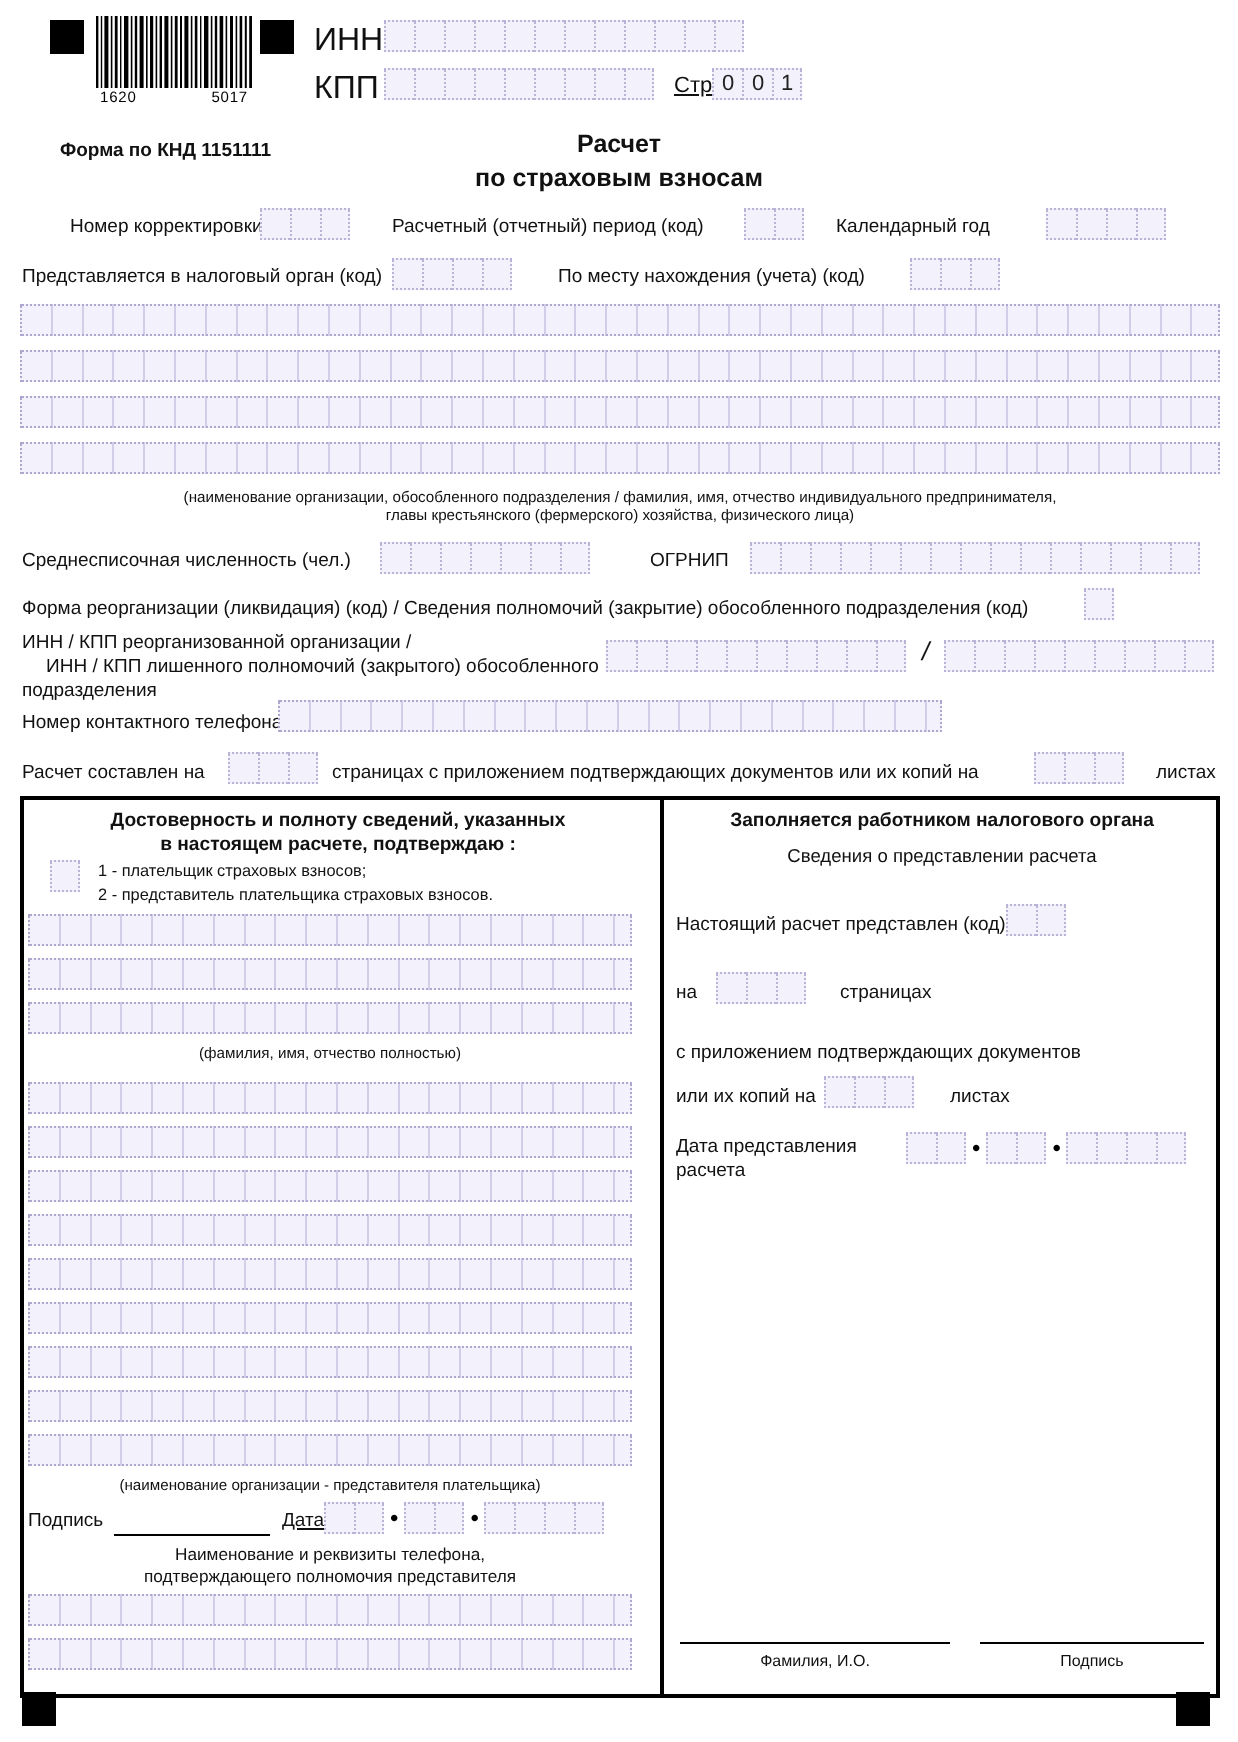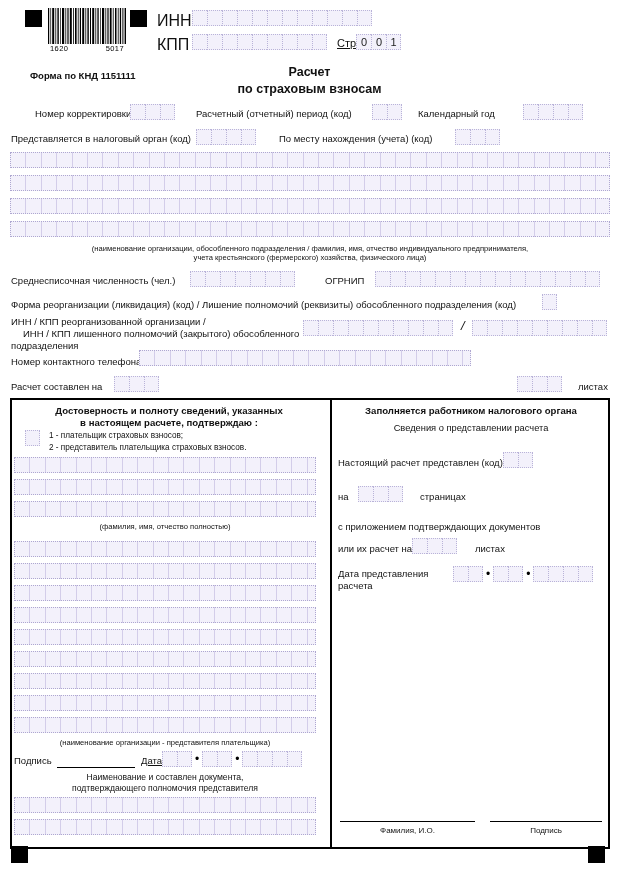--- a/index.html
+++ b/index.html
@@ -206,21 +206,21 @@
       <div class="cell"></div>
     </div>
 
   <div class="abs fillrow" style="left:10px; top:152px; width:600px;"></div>
   <div class="abs fillrow" style="left:10px; top:175px; width:600px;"></div>
   <div class="abs fillrow" style="left:10px; top:198px; width:600px;"></div>
   <div class="abs fillrow" style="left:10px; top:221px; width:600px;"></div>
 
   <div class="abs caption" style="left:10px; top:244px; width:600px;">
     <div>(наименование организации, обособленного подразделения / фамилия, имя, отчество индивидуального предпринимателя,</div>
-    <div>учета крестьянского (фермерского) хозяйства, физического лица)</div>
+    <div>главы крестьянского (фермерского) хозяйства, физического лица)</div>
   </div>
 
   <div class="abs lbl" style="left:11px; top:275px;">Среднесписочная численность (чел.)</div>
   <div class="abs cells" id="head-cells" style="left:190px; top:271px;">
       <div class="cell"></div>
       <div class="cell"></div>
       <div class="cell"></div>
       <div class="cell"></div>
       <div class="cell"></div>
       <div class="cell"></div>
@@ -239,21 +239,21 @@
       <div class="cell"></div>
       <div class="cell"></div>
       <div class="cell"></div>
       <div class="cell"></div>
       <div class="cell"></div>
       <div class="cell"></div>
       <div class="cell"></div>
       <div class="cell"></div>
     </div>
 
-  <div class="abs lbl" style="left:11px; top:299px;">Форма реорганизации (ликвидация) (код) / Лишение полномочий (реквизиты) обособленного подразделения (код)</div>
+  <div class="abs lbl" style="left:11px; top:299px;">Форма реорганизации (ликвидация) (код) / Сведения полномочий (закрытие) обособленного подразделения (код)</div>
   <div class="abs cells" id="reorg-cells" style="left:542px; top:294px;">
       <div class="cell"></div>
     </div>
 
   <div class="abs lbl" style="left:11px; top:316px;">ИНН / КПП реорганизованной организации /</div>
   <div class="abs lbl" style="left:11px; top:328px;margin-left:12px;">ИНН / КПП лишенного полномочий (закрытого) обособленного</div>
   <div class="abs lbl" style="left:11px; top:340px;">подразделения</div>
 
   <div class="abs cells" id="reorg-inn-cells" style="left:303px; top:320px;">
       <div class="cell"></div>
@@ -282,20 +282,21 @@
 
   <div class="abs lbl" style="left:11px; top:356px;">Номер контактного телефона</div>
   <div class="abs fillrow" style="left:139px; top:350px; width:332px;"></div>
 
   <div class="abs lbl" style="left:11px; top:381px;">Расчет составлен на</div>
   <div class="abs cells" id="comp-cells" style="left:114px; top:376px;">
       <div class="cell"></div>
       <div class="cell"></div>
       <div class="cell"></div>
     </div>
+  <div class="abs lbl" style="left:166px; top:381px;">страницах с приложением подтверждающих документов или их копий на</div>
   <div class="abs cells" id="sheet-cells" style="left:517px; top:376px;">
       <div class="cell"></div>
       <div class="cell"></div>
       <div class="cell"></div>
     </div>
   <div class="abs lbl" style="left:578px; top:381px;">листах</div>
 
   <div class="hrule" style="left:10px; top:398px; width:600px;"></div>
   <div class="vrule" style="left:330px; top:398px; height:450px;"></div>
   <div class="hrule" style="left:10px; top:847px; width:600px;"></div>
@@ -347,21 +348,21 @@
     <span class="dot">•</span>
     <span class="cells" id="ldate-y">
         <div class="cell"></div>
         <div class="cell"></div>
         <div class="cell"></div>
         <div class="cell"></div>
       </span>
   </div>
 
   <div class="abs caption" style="left:14px; top:772px; width:302px; font-size:8.6px;">
-    <div>Наименование и составлен документа,</div>
+    <div>Наименование и реквизиты телефона,</div>
     <div>подтверждающего полномочия представителя</div>
   </div>
 
   <div class="abs fillrow" style="left:14px; top:797px; width:302px;"></div>
   <div class="abs fillrow" style="left:14px; top:819px; width:302px;"></div>
 
   <div class="abs sect-title" style="left:336px; top:405px; width:270px;">Заполняется работником налогового органа</div>
   <div class="abs sect-sub" style="left:336px; top:423px; width:270px;">Сведения о представлении расчета</div>
 
   <div class="abs lbl" style="left:338px; top:457px;">Настоящий расчет представлен  (код)</div>
@@ -373,21 +374,21 @@
   <div class="abs lbl" style="left:338px; top:491px;">на</div>
   <div class="abs cells" id="rpages-cells" style="left:358px; top:486px;">
       <div class="cell"></div>
       <div class="cell"></div>
       <div class="cell"></div>
     </div>
   <div class="abs lbl" style="left:420px; top:491px;">страницах</div>
 
   <div class="abs lbl" style="left:338px; top:521px;">с приложением подтверждающих документов</div>
 
-  <div class="abs lbl" style="left:338px; top:543px;">или их расчет на</div>
+  <div class="abs lbl" style="left:338px; top:543px;">или их копий на</div>
   <div class="abs cells" id="rsheets-cells" style="left:412px; top:538px;">
       <div class="cell"></div>
       <div class="cell"></div>
       <div class="cell"></div>
     </div>
   <div class="abs lbl" style="left:475px; top:543px;">листах</div>
 
   <div class="abs lbl" style="left:338px; top:568px;">Дата представления</div>
   <div class="abs lbl" style="left:338px; top:580px;">расчета</div>
 

